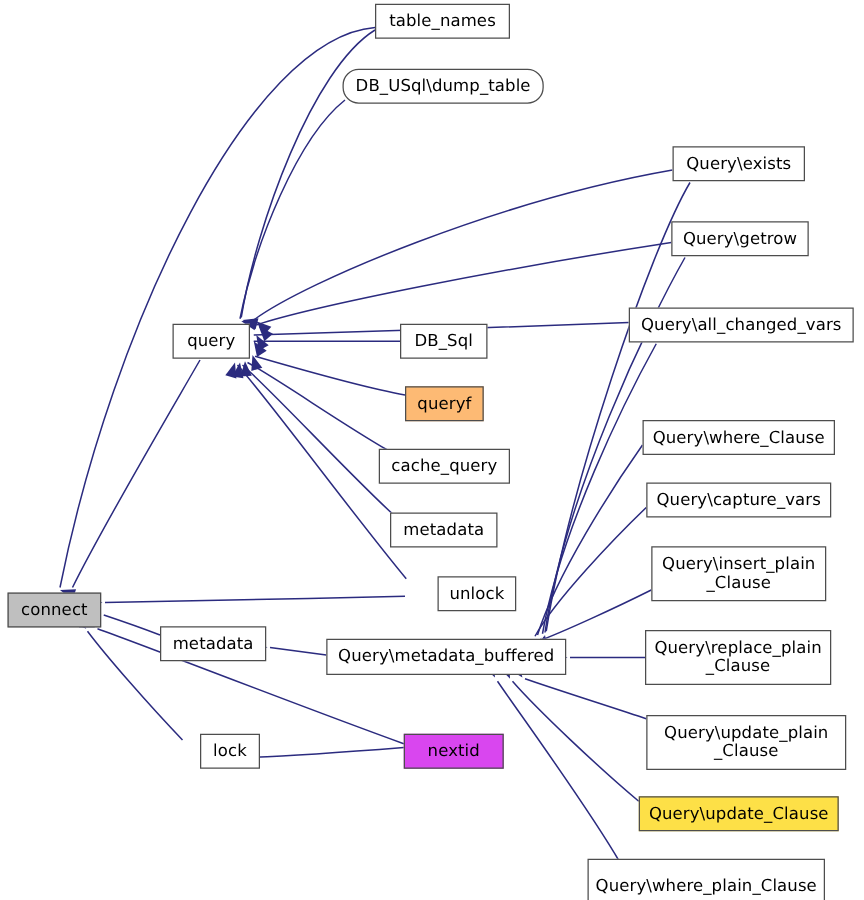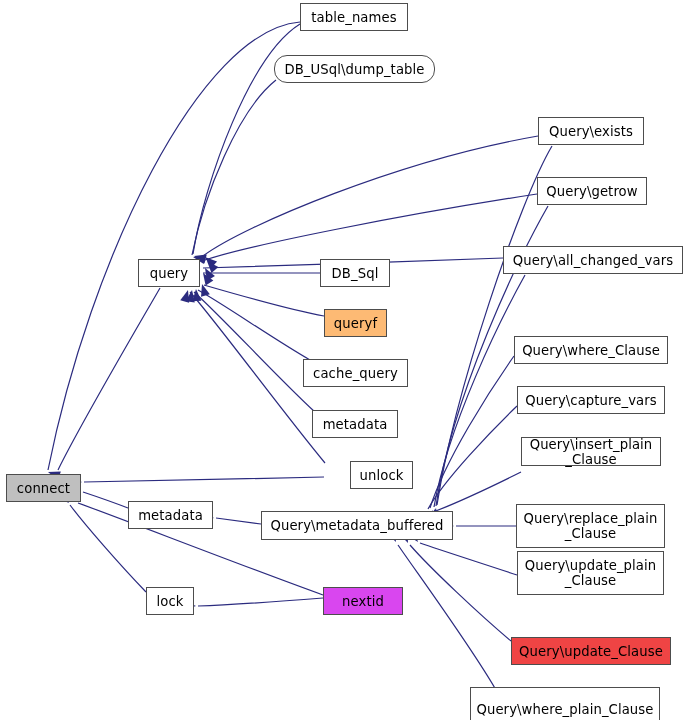--- a/index.html
+++ b/index.html
@@ -110,38 +110,38 @@
       <path d="M511,641 C480,615 430,568 410,545" fill="none" stroke="#2b2b7f" stroke-width="1.2"></path>
       <polygon points="0,0 12,-4.6 12,4.6" fill="#2b2b7f" transform="translate(408,543) rotate(246.371851906254)"></polygon>
       <path d="M496,690 C470,645 415,570 398,545" fill="none" stroke="#2b2b7f" stroke-width="1.2"></path>
       <polygon points="0,0 12,-4.6 12,4.6" fill="#2b2b7f" transform="translate(396,542) rotate(243.5070629305999)"></polygon>
     </svg>
 
   <div id="nodes-layer">
       <div class="node root" style="left: 6px; top: 474px; width: 75px; height: 28px; border-color: rgb(77, 77, 77); background: rgb(191, 191, 191); color: rgb(0, 0, 0);">connect</div>
       <div class="node" style="left: 138px; top: 259px; width: 62px; height: 28px; border-color: rgb(77, 77, 77); background: rgb(255, 255, 255); color: rgb(0, 0, 0);">query</div>
       <div class="node" style="left: 128px; top: 501px; width: 85px; height: 28px; border-color: rgb(77, 77, 77); background: rgb(255, 255, 255); color: rgb(0, 0, 0);">metadata</div>
-      <div class="node" style="left: 146px; top: 587px; width: 48px; height: 28px; border-color: rgb(77, 77, 77); background: rgb(255, 255, 255); color: rgb(0, 0, 0);">lock</div>
+      <div class="node" style="left: 160px; top: 587px; width: 48px; height: 28px; border-color: rgb(77, 77, 77); background: rgb(255, 255, 255); color: rgb(0, 0, 0);">lock</div>
       <div class="node" style="left: 300px; top: 3px; width: 108px; height: 28px; border-color: rgb(77, 77, 77); background: rgb(255, 255, 255); color: rgb(0, 0, 0);">table_names</div>
       <div class="node" style="left: 274px; top: 55px; width: 161px; height: 28px; border-color: rgb(77, 77, 77); background: rgb(255, 255, 255); color: rgb(0, 0, 0); border-radius: 13px;">DB_USql\dump_table</div>
       <div class="node" style="left: 320px; top: 259px; width: 70px; height: 28px; border-color: rgb(77, 77, 77); background: rgb(255, 255, 255); color: rgb(0, 0, 0);">DB_Sql</div>
       <div class="node" style="left: 324px; top: 309px; width: 63px; height: 28px; border-color: rgb(77, 77, 77); background: #fdba74; color: rgb(0, 0, 0);">queryf</div>
       <div class="node" style="left: 303px; top: 359px; width: 105px; height: 28px; border-color: rgb(77, 77, 77); background: rgb(255, 255, 255); color: rgb(0, 0, 0);">cache_query</div>
       <div class="node" style="left: 312px; top: 410px; width: 86px; height: 28px; border-color: rgb(77, 77, 77); background: rgb(255, 255, 255); color: rgb(0, 0, 0);">metadata</div>
       <div class="node" style="left: 324px; top: 461px; width: 63px; height: 28px; border-color: rgb(77, 77, 77); background: rgb(255, 255, 255); color: rgb(0, 0, 0); margin-left: 26px;">unlock</div>
       <div class="node" style="left: 261px; top: 511px; width: 192px; height: 29px; border-color: rgb(77, 77, 77); background: rgb(255, 255, 255); color: rgb(0, 0, 0);">Query\metadata_buffered</div>
       <div class="node" style="left: 323px; top: 587px; width: 80px; height: 28px; border-color: rgb(77, 77, 77); background: #d946ef; color: rgb(0, 0, 0);">nextid</div>
       <div class="node" style="left: 538px; top: 117px; width: 106px; height: 28px; border-color: rgb(77, 77, 77); background: rgb(255, 255, 255); color: rgb(0, 0, 0);">Query\exists</div>
       <div class="node" style="left: 537px; top: 177px; width: 110px; height: 28px; border-color: rgb(77, 77, 77); background: rgb(255, 255, 255); color: rgb(0, 0, 0);">Query\getrow</div>
       <div class="node" style="left: 503px; top: 246px; width: 180px; height: 28px; border-color: rgb(77, 77, 77); background: rgb(255, 255, 255); color: rgb(0, 0, 0); text-align: right;">Query\all_changed_vars</div>
       <div class="node" style="left: 514px; top: 336px; width: 154px; height: 28px; border-color: rgb(77, 77, 77); background: rgb(255, 255, 255); color: rgb(0, 0, 0);">Query\where_Clause</div>
       <div class="node" style="left: 517px; top: 386px; width: 148px; height: 28px; border-color: rgb(77, 77, 77); background: rgb(255, 255, 255); color: rgb(0, 0, 0);">Query\capture_vars</div>
-      <div class="node" style="left: 521px; top: 437px; width: 140px; height: 29px; border-color: rgb(77, 77, 77); background: rgb(255, 255, 255); color: rgb(0, 0, 0);">Query\insert_plain
+      <div class="node" style="left: 521px; top: 437px; width: 140px; height: 44px; border-color: rgb(77, 77, 77); background: rgb(255, 255, 255); color: rgb(0, 0, 0);">Query\insert_plain
 _Clause</div>
       <div class="node" style="left: 516px; top: 504px; width: 149px; height: 44px; border-color: rgb(77, 77, 77); background: rgb(255, 255, 255); color: rgb(0, 0, 0);">Query\replace_plain
 _Clause</div>
-      <div class="node" style="left: 517px; top: 551px; width: 147px; height: 44px; border-color: rgb(77, 77, 77); background: rgb(255, 255, 255); color: rgb(0, 0, 0);">Query\update_plain
+      <div class="node" style="left: 517px; top: 572px; width: 160px; height: 44px; border-color: rgb(77, 77, 77); background: rgb(255, 255, 255); color: rgb(0, 0, 0);">Query\update_plain
 _Clause</div>
-      <div class="node" style="left: 511px; top: 637px; width: 160px; height: 28px; border-color: rgb(77, 77, 77); background: #ef4444; color: rgb(0, 0, 0);">Query\update_Clause</div>
+      <div class="node" style="left: 511px; top: 637px; width: 160px; height: 28px; border-color: rgb(77, 77, 77); background: #fde047; color: rgb(0, 0, 0);">Query\update_Clause</div>
       <div class="node" style="left: 470px; top: 687px; width: 190px; height: 45px; border-color: rgb(77, 77, 77); background: rgb(255, 255, 255); color: rgb(0, 0, 0);">Query\where_plain_Clause</div>
     </div>
 
 </div>
 
 </body></html>

